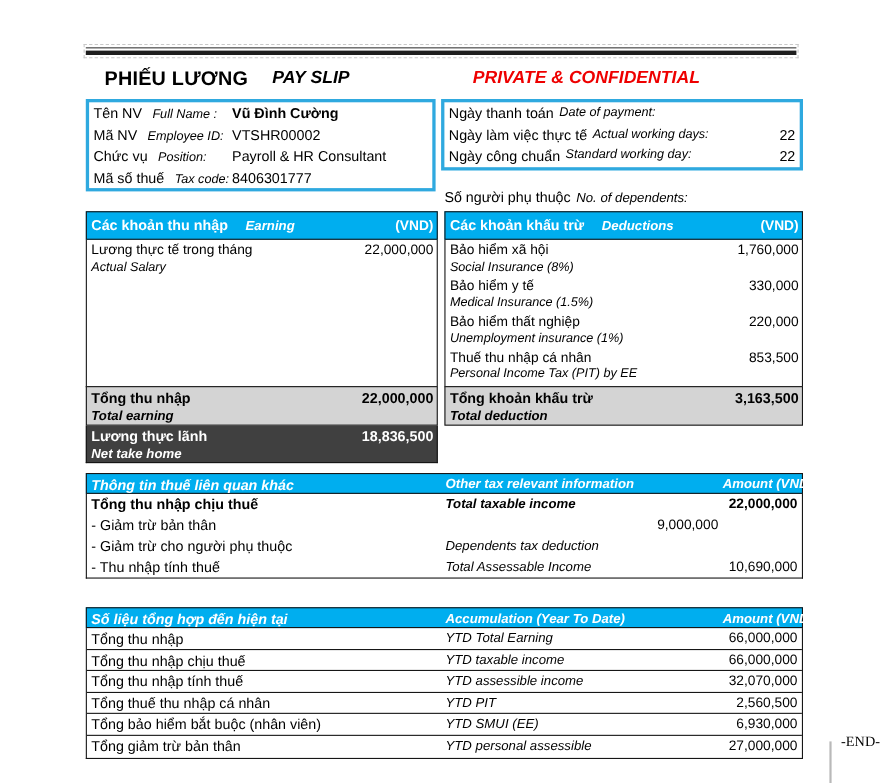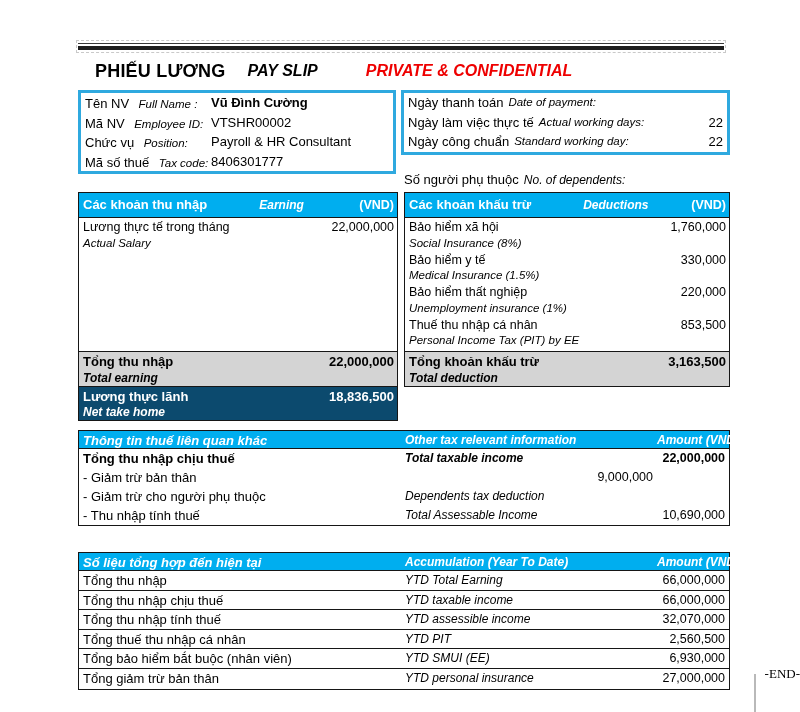--- a/index.html
+++ b/index.html
@@ -11,21 +11,21 @@
   .abs{position:absolute;}
 
   
   #rule-wrap{left:76px;top:40px;width:646px;border:1px dashed #c9c9c9;padding:2px 1px;}
   #rule{height:2px;border-top:1px solid #3a3a3a;border-bottom:4px solid #1e1e1e;}
 
   
   #titlebar{left:78px;top:56px;width:652px;height:30px;display:flex;align-items:center;}
   .title-vn{font-size:18px;font-weight:bold;letter-spacing:.2px;margin-left:17px;}
   .title-en{font-size:16px;font-weight:bold;font-style:italic;margin-left:22px;}
-  .confidential{font-size:16px;font-weight:bold;font-style:italic;margin-left:48px;}
+  .confidential{font-size:16px;font-weight:bold;font-style:italic;margin-left:112px;}
 
   
   #infoboxes{left:78px;top:90px;width:652px;display:flex;align-items:flex-start;}
   .infobox{border:3px solid #2fa9df;background:#fff;box-sizing:border-box;}
   #emp-box{width:318px;margin-right:5px;}
   #period-box{width:329px;}
   .inforow{position:relative;height:19.5px;line-height:19.5px;white-space:nowrap;padding-left:4px;}
   .lab-vn{font-size:13px;}
   .lab-en{font-size:11.5px;font-style:italic;margin-left:5px;text-align:right;}
   .emp-val{position:absolute;left:130px;top:0;font-size:13px;}
@@ -37,35 +37,35 @@
   #dependents{left:404px;top:171px;width:326px;height:18px;line-height:18px;white-space:nowrap;display:flex;}
   #dependents .lab-vn{font-size:13px;}
   #dependents .lab-en{font-size:12px;}
 
   
   #maintables{left:78px;top:192px;width:652px;display:flex;align-items:flex-start;}
   .paytable{box-sizing:border-box;}
   #earn-table{width:320px;margin-right:6px;}
   #deduct-table{width:326px;}
   .pt-header{background:#00aeef;color:#fff;height:24px;line-height:24px;display:flex;
-             border:1px solid #161616;padding:0 3px 0 4px;white-space:nowrap;gap:36px;}
+             border:1px solid #161616;padding:0 3px 0 4px;white-space:nowrap;}
   .pt-header .h-vn{font-size:13px;font-weight:bold;}
   .pt-header .h-en{font-size:12px;font-weight:bold;font-style:italic;margin-left:16px;}
   .pt-header .h-unit{font-size:12.5px;font-weight:bold;margin-left:auto;}
   .pt-body{border:1px solid #161616;border-top:none;box-sizing:border-box;padding-top:1px;}
   #earn-body{height:134px;}
   #deduct-body{height:134px;}
   .item-row .l1{display:flex;height:16.5px;line-height:16.5px;padding:0 3px 0 4px;font-size:12.5px;}
   .item-row .l1 .amt{margin-left:auto;}
   .item-row .l2{height:16px;line-height:15px;padding-left:4px;font-size:11.5px;font-style:italic;}
   .pt-total{background:#d4d4d4;border:1px solid #161616;border-top:1px solid #161616;margin-top:-1px;height:36px;box-sizing:border-box;padding-top:1px;}
   .pt-total .l1{display:flex;height:18px;line-height:18px;padding:0 3px 0 4px;font-size:13px;font-weight:bold;}
   .pt-total .l1 .amt{margin-left:auto;}
   .pt-total .l2{height:16px;line-height:15px;padding-left:4px;font-size:12px;font-weight:bold;font-style:italic;}
-  .pt-net{background:#0c4a6e;color:#fff;border:1px solid #161616;border-top:none;height:34px;box-sizing:border-box;padding-top:1px;}
+  .pt-net{background:#404040;color:#fff;border:1px solid #161616;border-top:none;height:34px;box-sizing:border-box;padding-top:1px;}
   .pt-net .l1{display:flex;height:17px;line-height:17px;padding:0 3px 0 4px;font-size:13px;font-weight:bold;}
   .pt-net .l1 .amt{margin-left:auto;}
   .pt-net .l2{height:15px;line-height:14px;padding-left:4px;font-size:12px;font-weight:bold;font-style:italic;}
 
   
   .section{left:78px;width:652px;}
   #tax-section{top:430px;}
   #accum-section{top:552px;}
   .sec-header{background:#00aeef;color:#fff;height:19px;line-height:19px;display:grid;
               grid-template-columns:326px 252px 1fr;border:1px solid #161616;box-sizing:border-box;
@@ -286,20 +286,20 @@
       <span class="c-en">YTD PIT</span>
       <span class="c-amt">2,560,500</span>
     </div>
     <div class="srow lined">
       <span class="c-vn">Tổng bảo hiểm bắt buộc (nhân viên)</span>
       <span class="c-en">YTD SMUI (EE)</span>
       <span class="c-amt">6,930,000</span>
     </div>
     <div class="srow lined">
       <span class="c-vn">Tổng giảm trừ bản thân</span>
-      <span class="c-en">YTD personal insurance</span>
+      <span class="c-en">YTD personal assessible</span>
       <span class="c-amt">27,000,000</span>
     </div>
   </div>
 </div>
 
 <div class="abs" id="end-marker">-END-</div>
 <div class="abs" id="page-tick"></div>
 
 </body></html>

